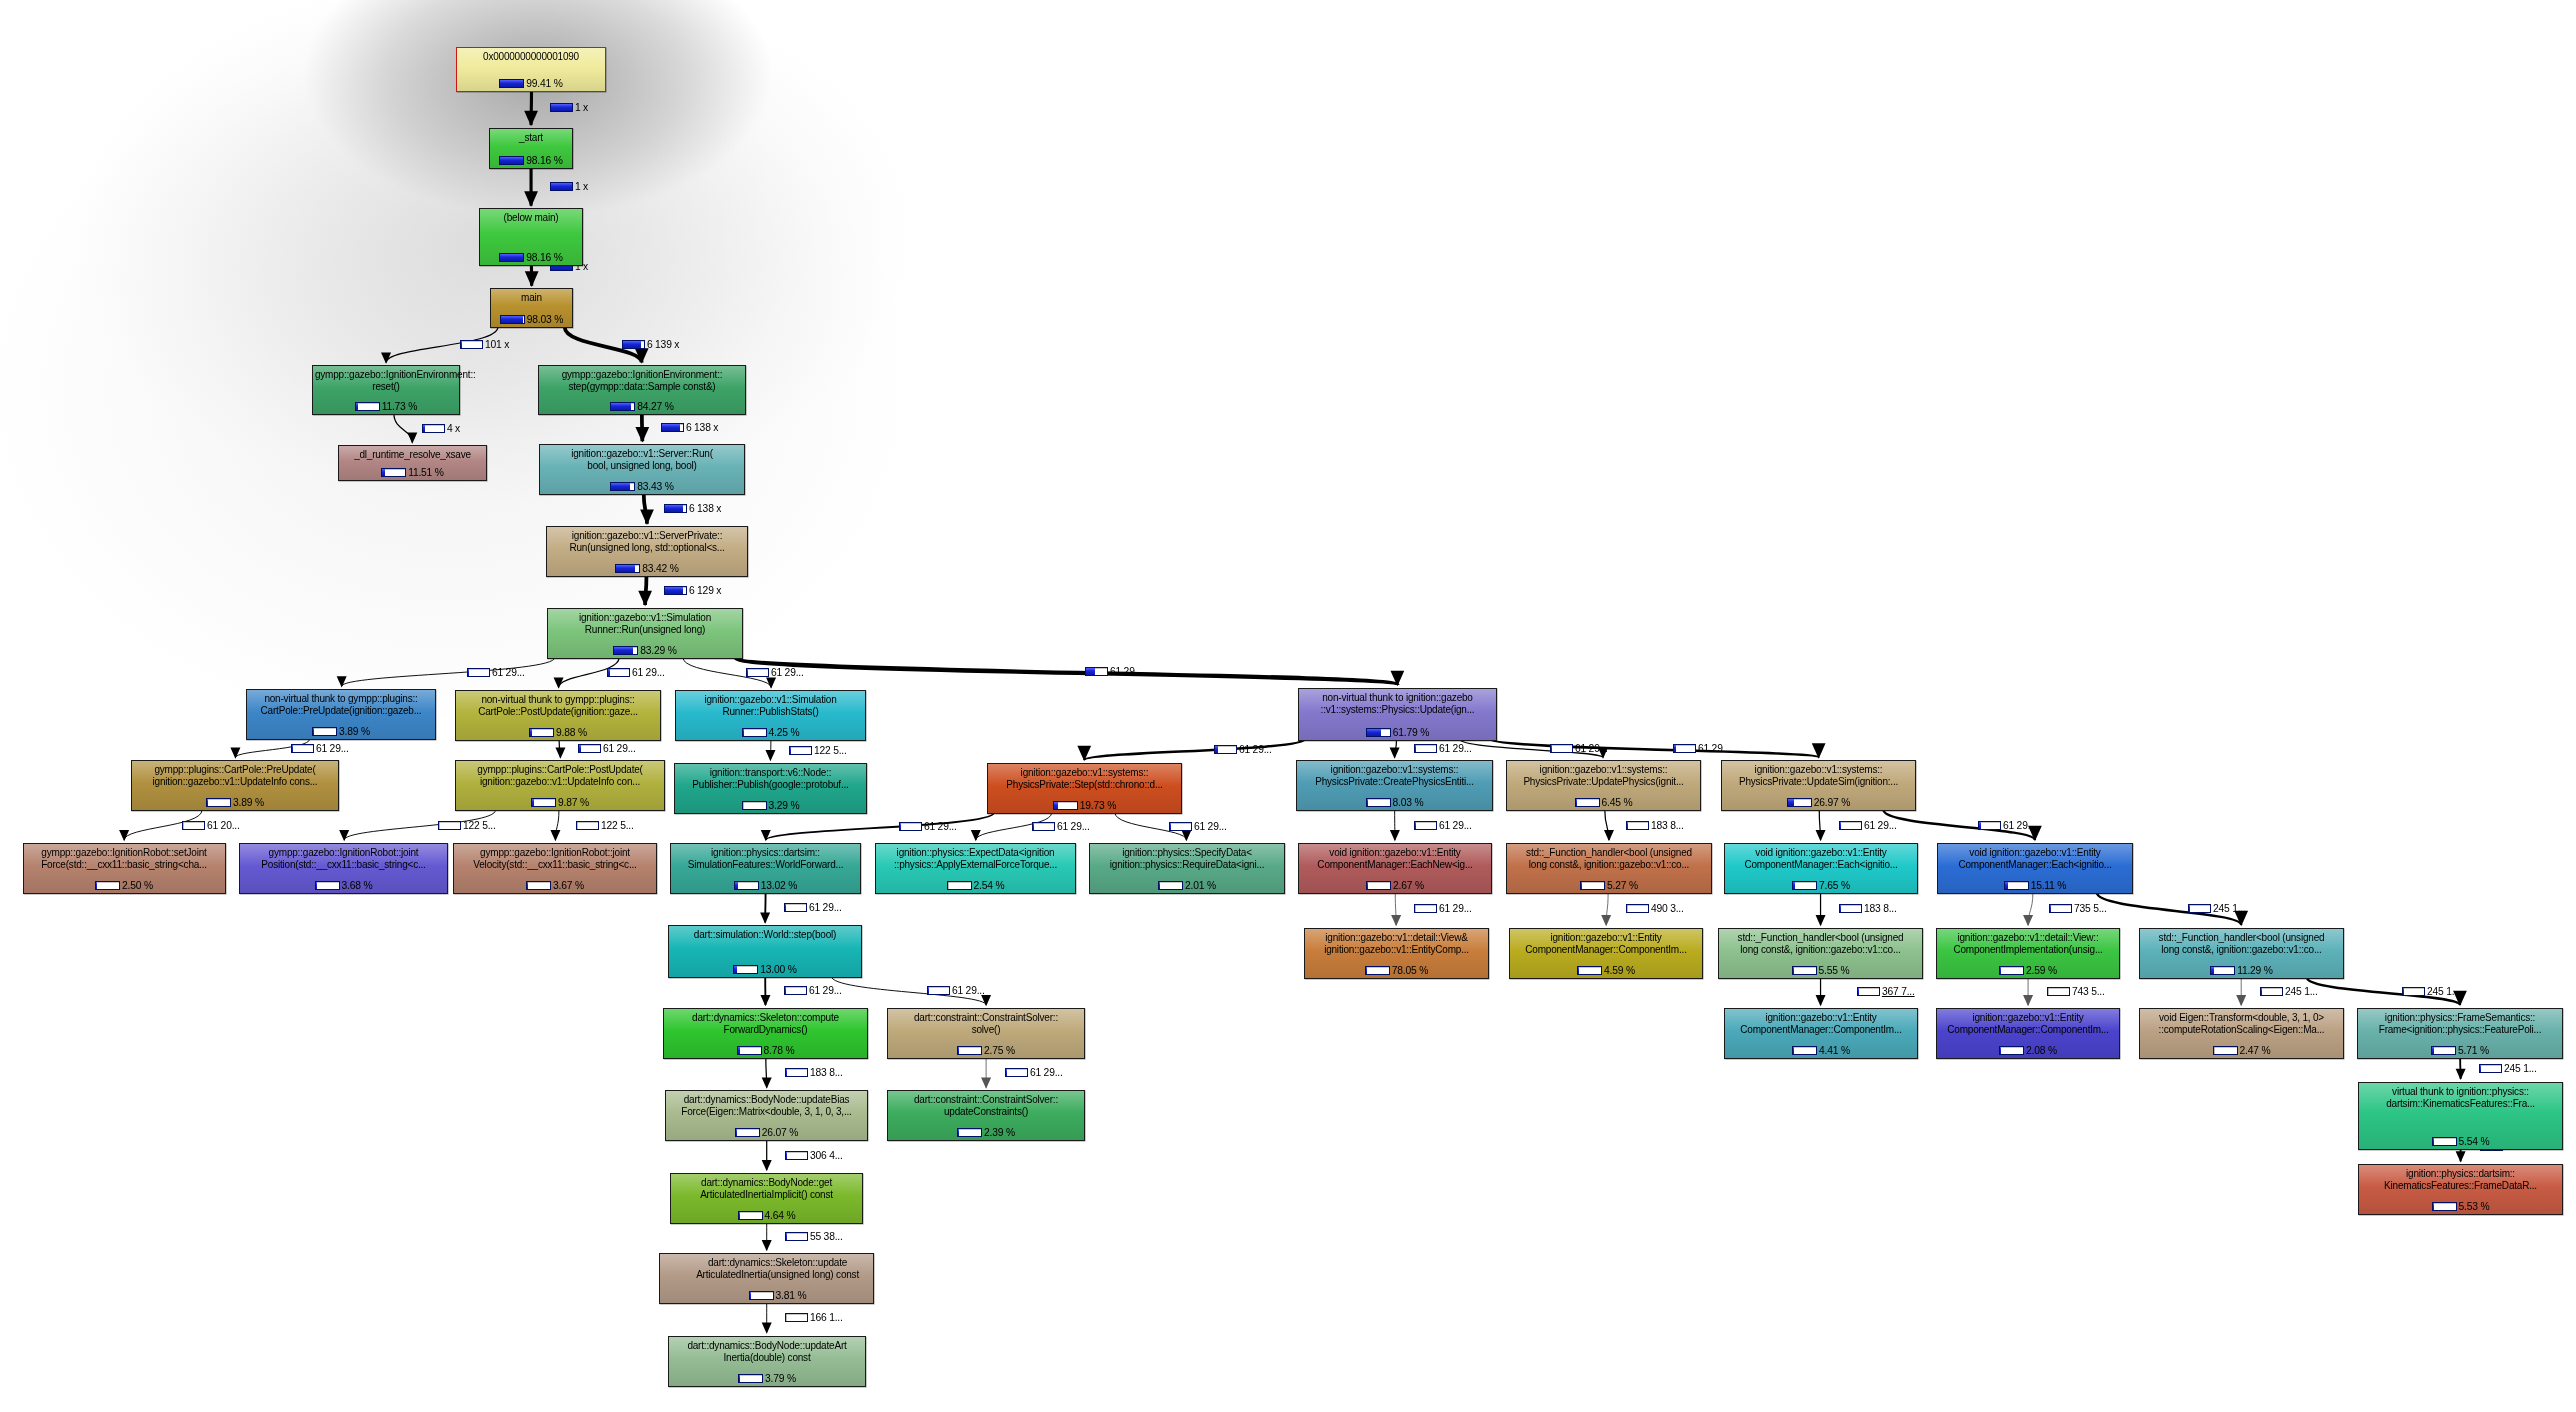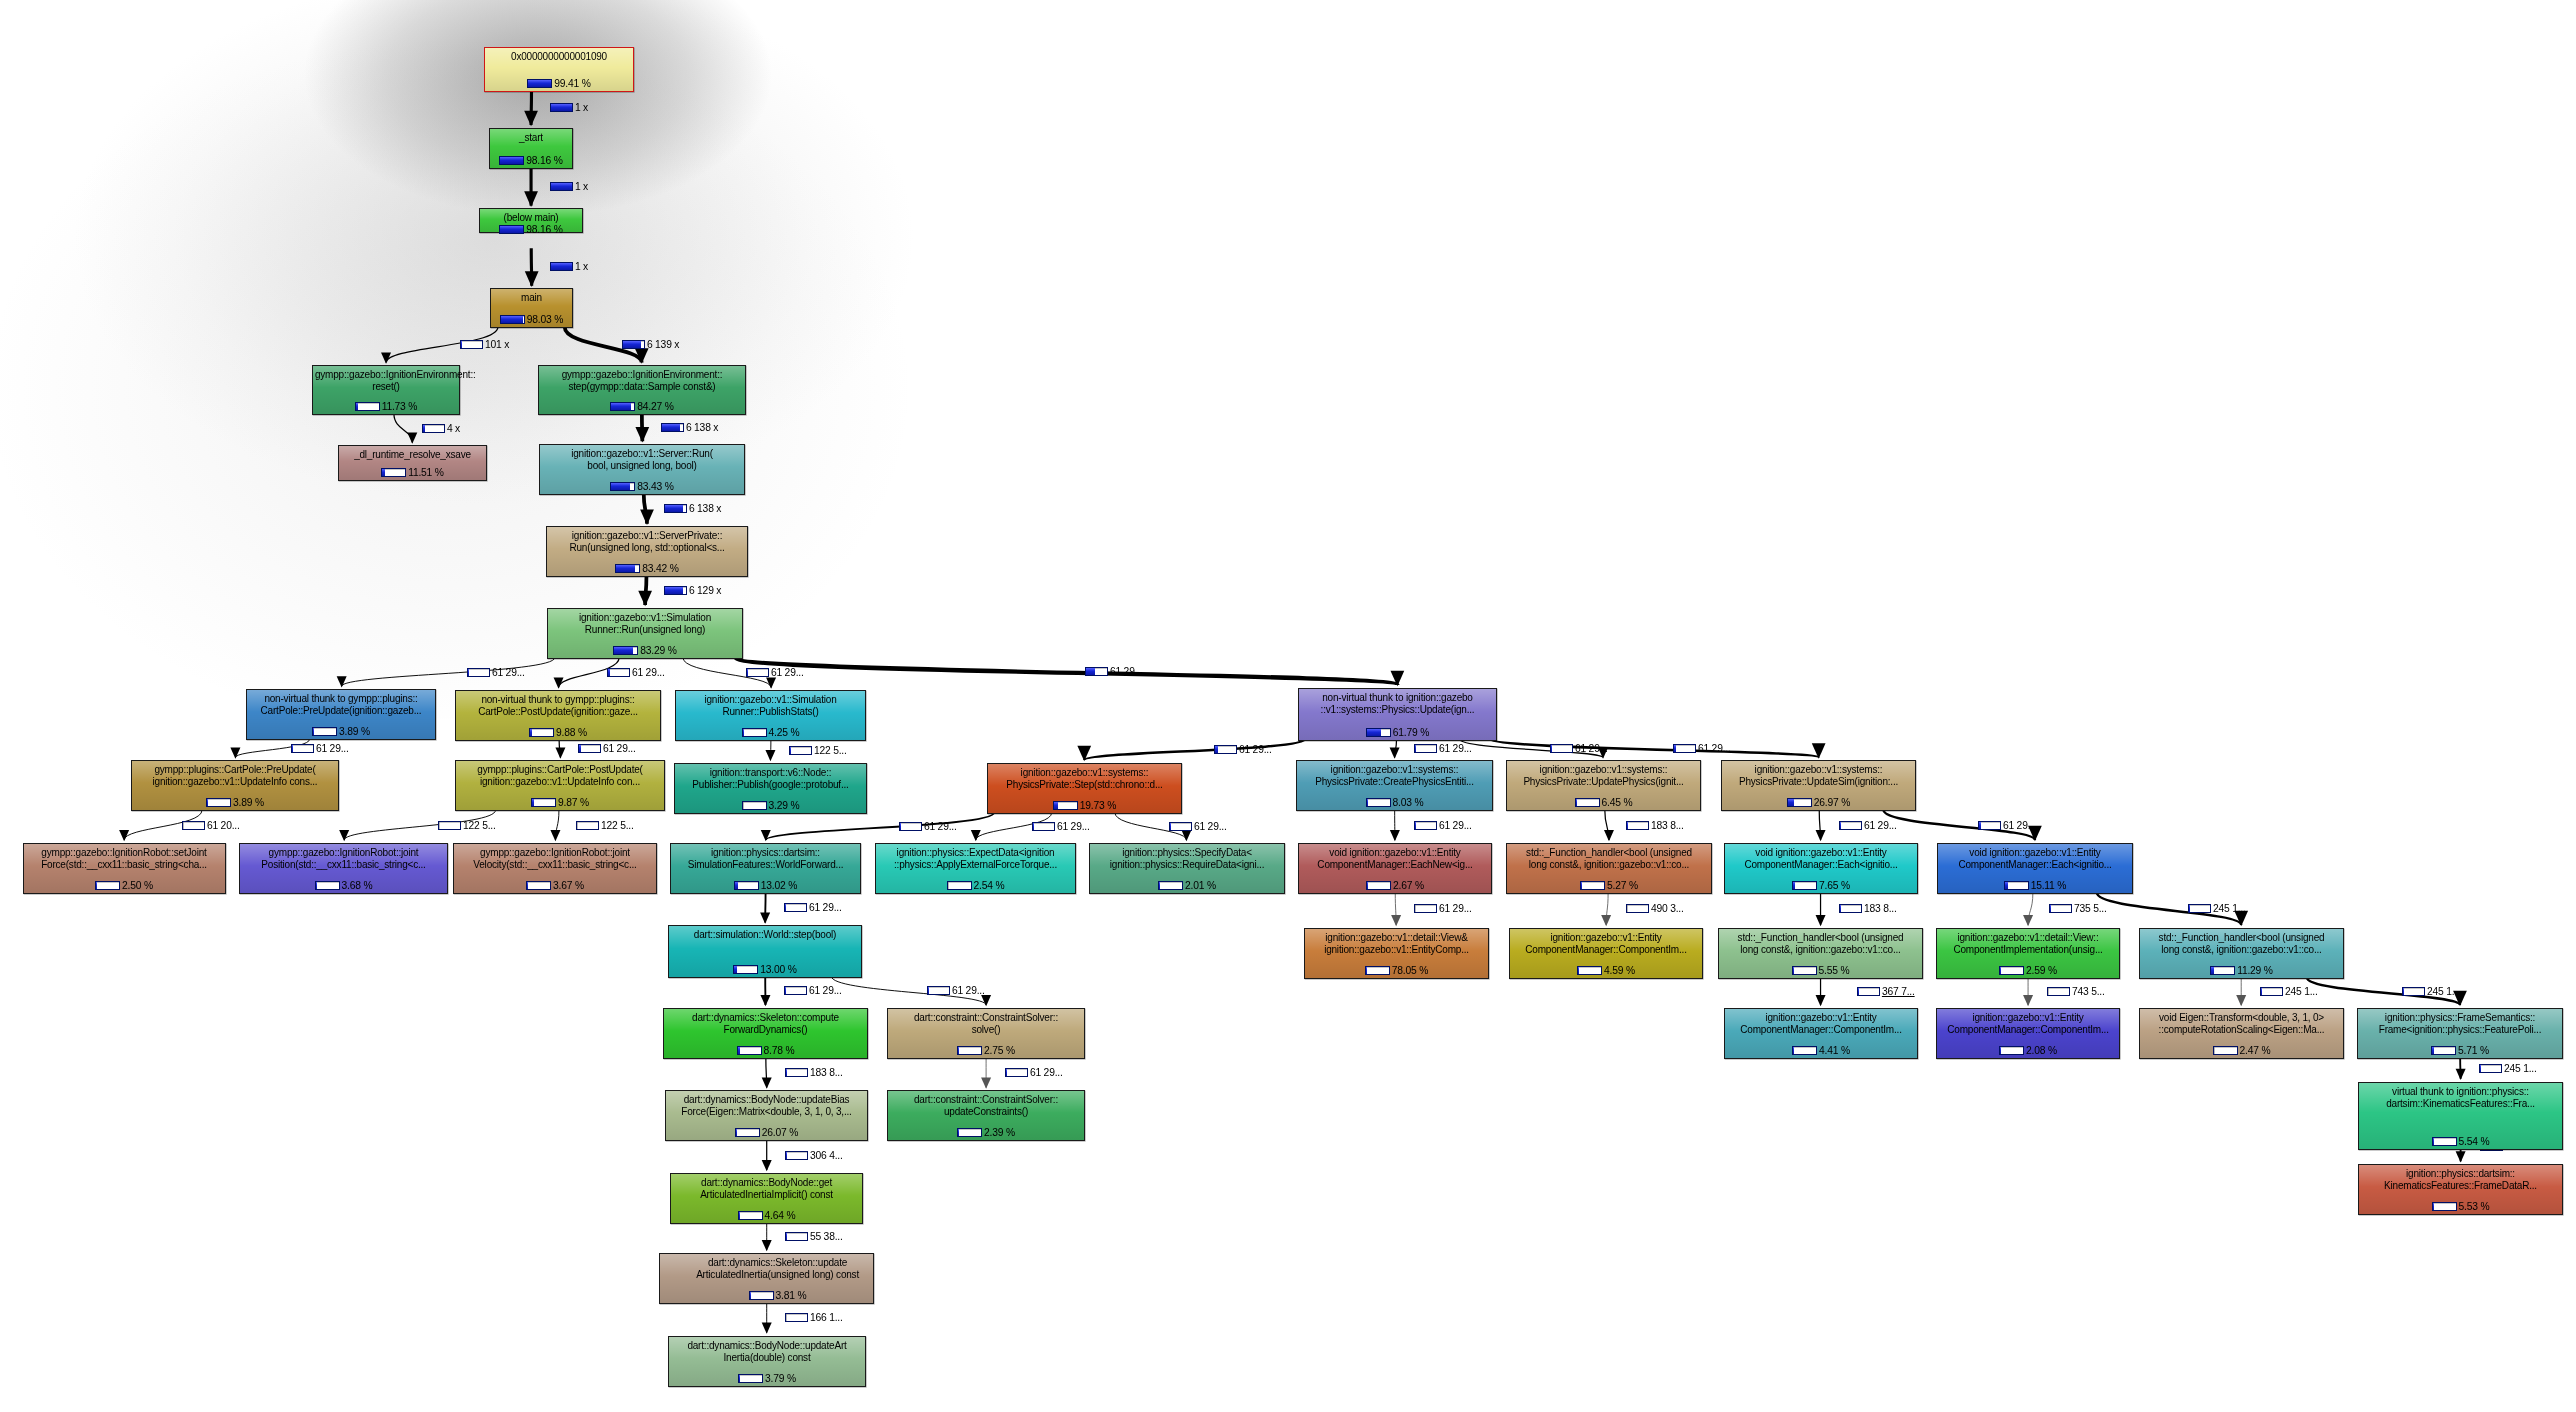--- a/index.html
+++ b/index.html
@@ -15,21 +15,21 @@
       radial-gradient(ellipse 594px 450px at 450px 388px, rgba(170,170,170,.16), rgba(255,255,255,0) 78%);
   }
   #edges{position:absolute;left:0;top:0;width:2576px;height:1412px;}
   .node{
     position:absolute;box-sizing:border-box;border:0.9px solid #1a1a1a;
     display:flex;flex-direction:column;justify-content:space-between;
     padding:2.5px 1.9px 1.9px 1.9px;text-align:center;color:#000;cursor:pointer;
     background-image:linear-gradient(180deg, rgba(255,255,255,.30), rgba(255,255,255,0) 45%, rgba(0,0,0,.10));
     box-shadow:0.6px 0.6px 0 rgba(0,0,0,.35);
   }
-  .node.sel{border:1.6px solid #cf1616;margin-left:28px;}
+  .node.sel{border:1.6px solid #cf1616;}
   .nm{font-size:10px;line-height:12.2px;letter-spacing:-0.2px;white-space:nowrap;}
   .pctline{display:flex;align-items:center;justify-content:center;gap:1.9px;font-size:10.3px;letter-spacing:-0.2px;}
   .bar{
     display:inline-block;width:25px;height:9.4px;background:#ffffff;border:1px solid #001065;
     box-sizing:border-box;position:relative;box-shadow:inset 0.6px 0.6px 0.6px rgba(0,0,0,.45);
   }
   .bar i{
     display:block;height:100%;background:linear-gradient(180deg,#5560ff 0%,#1526d6 45%,#0b18a8 100%);
   }
   .elabel{
@@ -414,21 +414,21 @@
       <div class="nm">
         <div>_start</div>
       </div>
       <div class="pctline">
         <span class="bar">
           <i style="width: 98%;"></i>
         </span>
         <span>98.16 %</span>
       </div>
     </div>
-    <div class="node" style="left: 479px; top: 208px; width: 104px; height: 25px; background-color: rgb(62, 200, 62);">
+    <div class="node" style="left: 479px; top: 208px; width: 104px; height: 58px; background-color: rgb(62, 200, 62);">
       <div class="nm">
         <div>(below main)</div>
       </div>
       <div class="pctline">
         <span class="bar">
           <i style="width: 98%;"></i>
         </span>
         <span>98.16 %</span>
       </div>
     </div>

